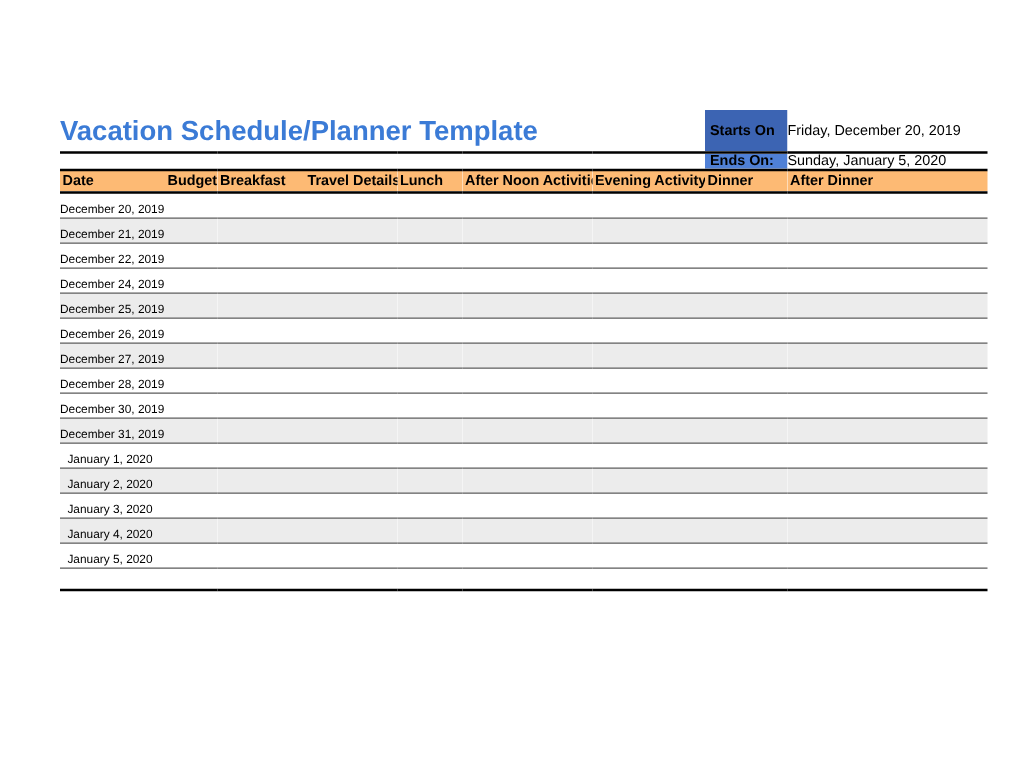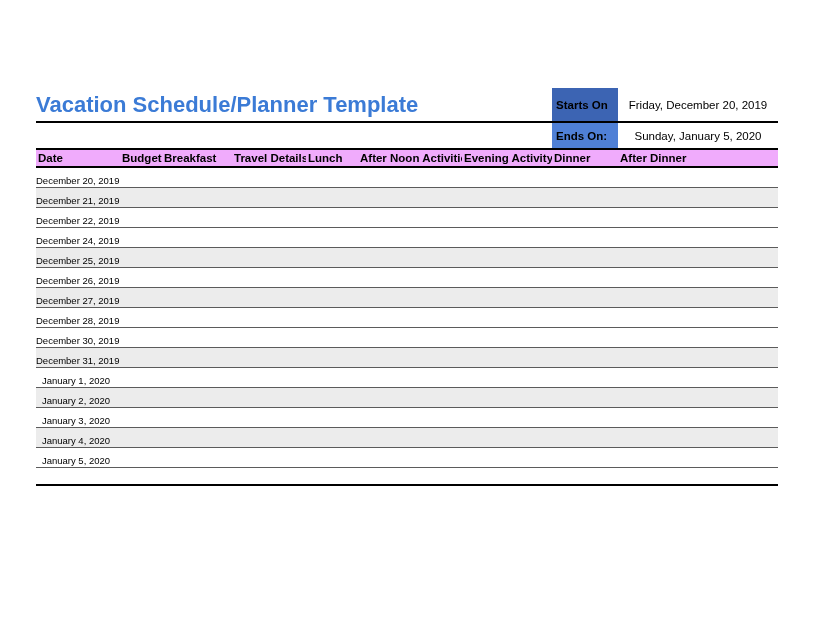--- a/index.html
+++ b/index.html
@@ -7,21 +7,21 @@
     margin: 0;
     padding: 0;
     background: #fff;
     font-family: Arial, Helvetica, sans-serif;
     width: 825px;
     height: 625px;
     overflow: hidden;
   }
   .sheet {
     position: absolute;
-    left: 36px;
+    left: 48px;
     top: 88px;
     width: 742px;
     border-collapse: collapse;
     table-layout: fixed;
   }
   .sheet td, .sheet th {
     padding: 0;
     vertical-align: middle;
     overflow: hidden;
     white-space: nowrap;
@@ -46,26 +46,26 @@
     height: 100%;
     display: flex;
     align-items: center;
     padding-left: 4px;
     overflow: hidden;
     text-align: right;
   }
   .label-chip.dark { background: #3c64b3; }
   .date-val {
     font-size: 11.5px;
-    text-align: center;
+    text-align: left;
     padding-right: 4px;
   }
-  .ends-row td { height: 27px; border-bottom: 2px solid #000; margin-left: 16px; }
+  .ends-row td { height: 14px; border-bottom: 2px solid #000; margin-left: 16px; }
   .hdr-row td {
-    background: #f0abfc;
+    background: #fdba74;
     color: #000;
     font-weight: bold;
     font-size: 11.5px;
     height: 18px;
     padding-left: 2px;
     border-bottom: 2px solid #000;
   }
   .data-row td {
     height: 20px;
     border-bottom: 1px solid #5b5b5b;

